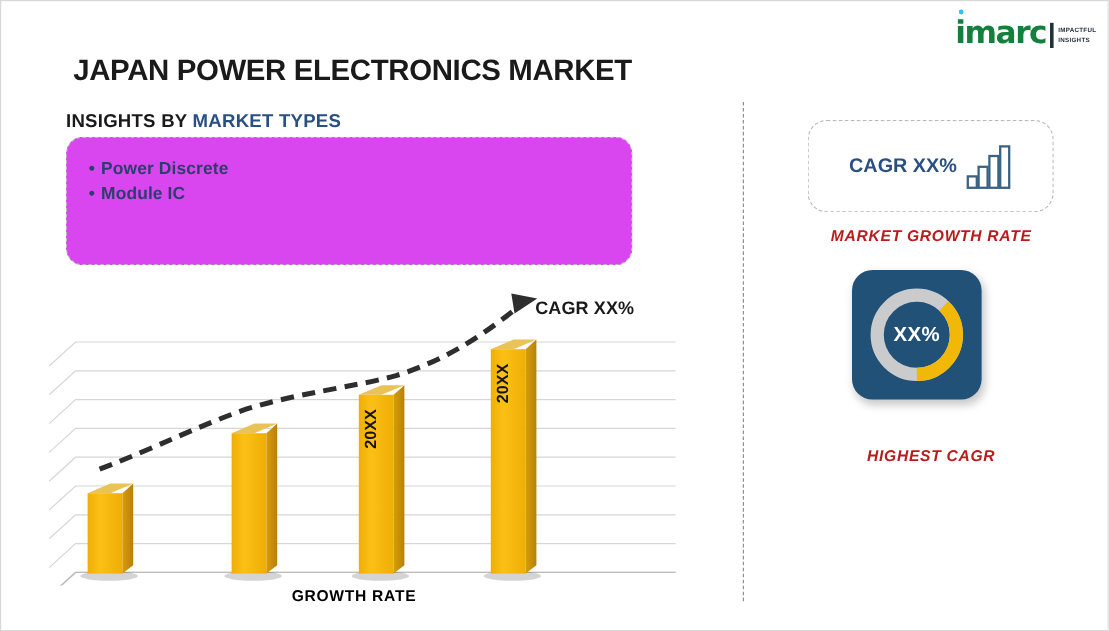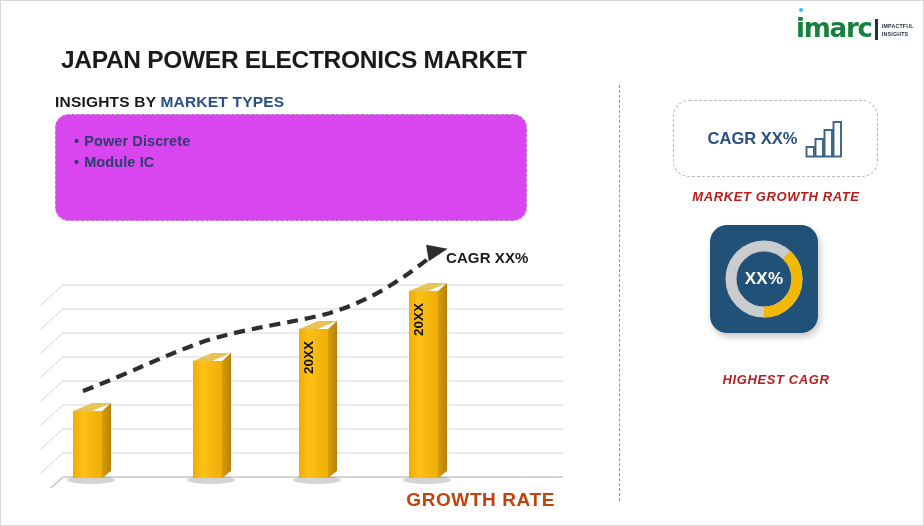--- a/index.html
+++ b/index.html
@@ -69,22 +69,22 @@
     position: absolute; left: 618px; top: 84px;
     width: 0; height: 416px;
     border-left: 1.3px dashed #8f8f8f;
   }
 
   
   #chart { position: absolute; left: 34px; top: 232px; width: 560px; height: 290px; }
   #chart svg { display: block; }
   #growth-label {
     position: absolute; left: 0; top: 256px; width: 520px;
-    text-align: right;
-    font-size: 19px; font-weight: bold; color: #c2410c; letter-spacing: 0.6px;
+    text-align: center;
+    font-size: 13px; font-weight: bold; color: #000000; letter-spacing: 0.6px;
   }
   #cagr-annot {
     position: absolute; left: 411px; top: 16px;
     font-size: 15px; font-weight: bold; color: #1a1a1a; letter-spacing: 0.1px;
   }
 
   
   #growth-card {
     position: absolute; left: 672px; top: 99px;
     width: 205px; height: 77px;

